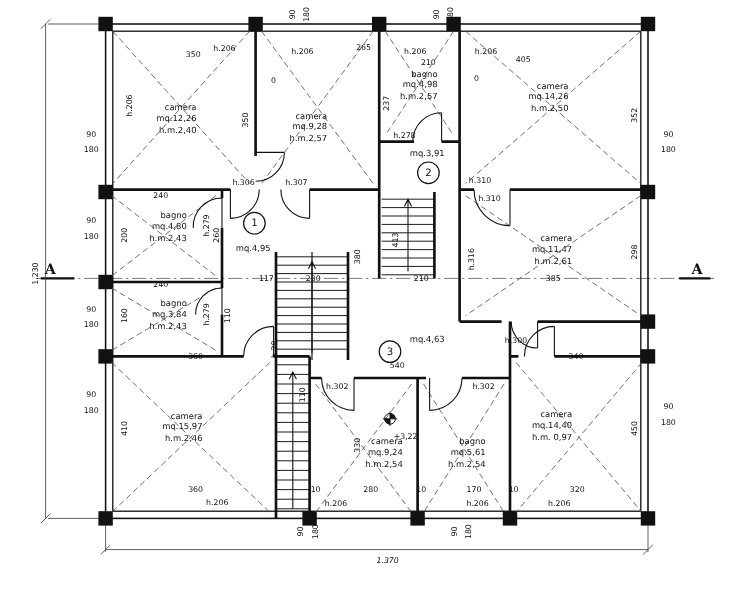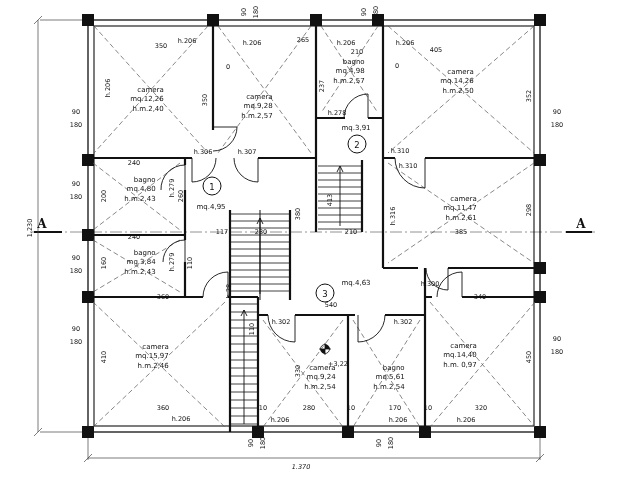--- a/index.html
+++ b/index.html
@@ -164,21 +164,21 @@
       <div class="lbl" style="left: 337px; top: 113px; text-align: center;">h.278</div>
       <div class="lbl" style="left: 400px; top: 151px;">h.310</div>
       <div class="lbl" style="left: 408px; top: 166px;">h.310</div>
       <div class="lbl" style="left: 430px; top: 284px;">h.300</div>
       <div class="lbl" style="left: 281px; top: 322px;">h.302</div>
       <div class="lbl" style="left: 403px; top: 322px;">h.302</div>
       <div class="lbl" style="left: 181px; top: 419px;">h.206</div>
       <div class="lbl" style="left: 280px; top: 420px;">h.206</div>
       <div class="lbl" style="left: 398px; top: 420px;">h.206</div>
       <div class="lbl" style="left: 466px; top: 420px;">h.206</div>
-      <div class="lbl" style="left: 301px; top: 467px; font-style: italic;">1.370</div>
+      <div class="lbl" style="left: 323px; top: 467px; font-style: italic;">1.370</div>
       <div class="lbl" style="left: 76px; top: 112px;">90</div>
       <div class="lbl" style="left: 76px; top: 125px;">180</div>
       <div class="lbl" style="left: 76px; top: 184px;">90</div>
       <div class="lbl" style="left: 76px; top: 197px;">180</div>
       <div class="lbl" style="left: 76px; top: 258px;">90</div>
       <div class="lbl" style="left: 76px; top: 271px;">180</div>
       <div class="lbl" style="left: 76px; top: 329px;">90</div>
       <div class="lbl" style="left: 76px; top: 342px;">180</div>
       <div class="lbl" style="left: 557px; top: 112px;">90</div>
       <div class="lbl" style="left: 557px; top: 125px;">180</div>

